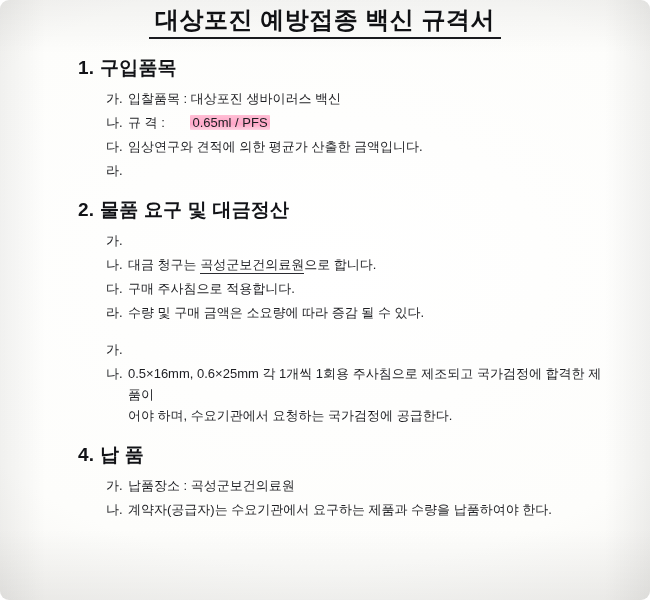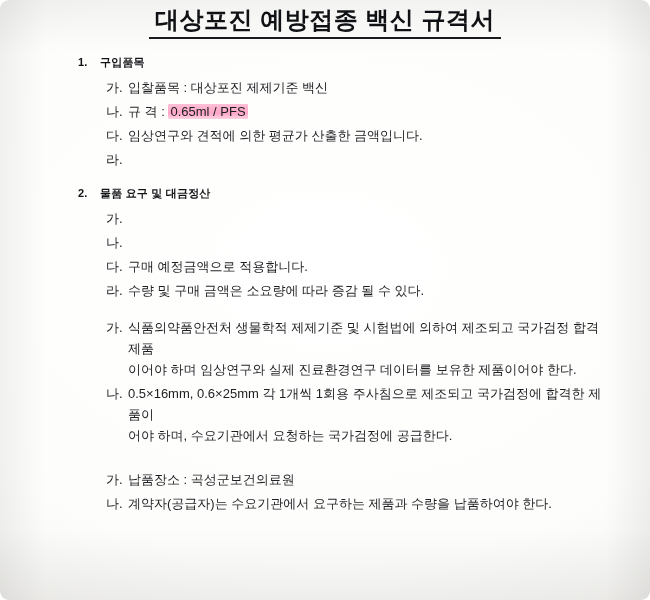--- a/index.html
+++ b/index.html
@@ -60,21 +60,21 @@
     height: 2px;
     background: #1a1b1f;
     margin: 3px auto 0 auto;
   }
 
   
   .section {
     margin-top: 16px;
   }
   .section-head {
-    font-size: 11px;
+    font-size: 19px;
     font-weight: bold;
     color: #121317;
     padding-left: 60px;
     letter-spacing: 0.2px;
   }
   .section-head .num {
     display: inline-block;
     width: 22px;
   }
 
@@ -107,20 +107,21 @@
     display: block;
     padding-left: 0;
   }
 
   
   .hl {
     background: linear-gradient(180deg, rgba(255,170,200,0.75) 0%, rgba(255,150,190,0.85) 60%, rgba(255,175,205,0.55) 100%);
     padding: 0 2px;
     border-radius: 1px;
     color: #1a1b1f;
+    margin-left: 22px;
   }
   
   .ul {
     border-bottom: 1.6px solid #2a2b30;
     padding-bottom: 1px;
   }
 
   
   .bottom-clip {
     overflow: hidden;
@@ -144,21 +145,21 @@
     <div class="section">
       <div class="section-head">
         <span class="num">1.</span><span>구입품목</span>
       </div>
       <div class="items">
 
         <div class="item">
           <span class="marker">가.</span>
           <span class="body">
             <span class="lbl">입찰품목 :</span>
-            <span>대상포진 제제기준 백신</span>
+            <span>대상포진 생바이러스 백신</span>
           </span>
         </div>
 
         <div class="item">
           <span class="marker">나.</span>
           <span class="body">
             <span class="lbl">규    격 :</span>
             <span class="hl">0.65ml / PFS</span>
           </span>
         </div>
@@ -180,58 +181,60 @@
         <span class="num">2.</span><span>물품 요구 및 대금정산</span>
       </div>
       <div class="items">
 
         <div class="item">
           <span class="marker">가.</span>
         </div>
 
         <div class="item">
           <span class="marker">나.</span>
+          <span class="body">
+            <span>대금 청구는 </span><span class="ul">곡성군보건의료원</span><span>으로 합니다.</span>
+          </span>
         </div>
 
         <div class="item">
           <span class="marker">다.</span>
-          <span class="body">구매 예정금액으로 적용합니다.</span>
+          <span class="body">구매 주사침으로 적용합니다.</span>
         </div>
 
         <div class="item">
           <span class="marker">라.</span>
           <span class="body">수량 및 구매 금액은 소요량에 따라 증감 될 수 있다.</span>
         </div>
 
       </div>
     </div>
 
     <div class="section">
       <div class="items">
 
         <div class="item">
           <span class="marker">가.</span>
-          <span class="body">
-            <span>식품의약품안전처 생물학적 제제기준 및 시험법에 의하여 제조되고 국가검정 합격 제품</span>
-            <span class="cont">이어야 하며 임상연구와 실제 진료환경연구 데이터를 보유한 제품이어야 한다.</span>
-          </span>
         </div>
 
         <div class="item">
           <span class="marker">나.</span>
           <span class="body">
             <span>0.5×16mm, 0.6×25mm 각 1개씩 1회용 주사침으로 제조되고 국가검정에 합격한 제품이</span>
             <span class="cont">어야 하며, 수요기관에서 요청하는 국가검정에 공급한다.</span>
           </span>
         </div>
 
       </div>
     </div>
 
     <div class="section bottom-clip">
+      <div class="section-head">
+        <span class="num">4.</span><span>납  품</span>
+      </div>
       <div class="items">
 
         <div class="item">
           <span class="marker">가.</span>
           <span class="body">
             <span class="lbl">납품장소 :</span>
             <span>곡성군보건의료원</span>
           </span>
         </div>
 

